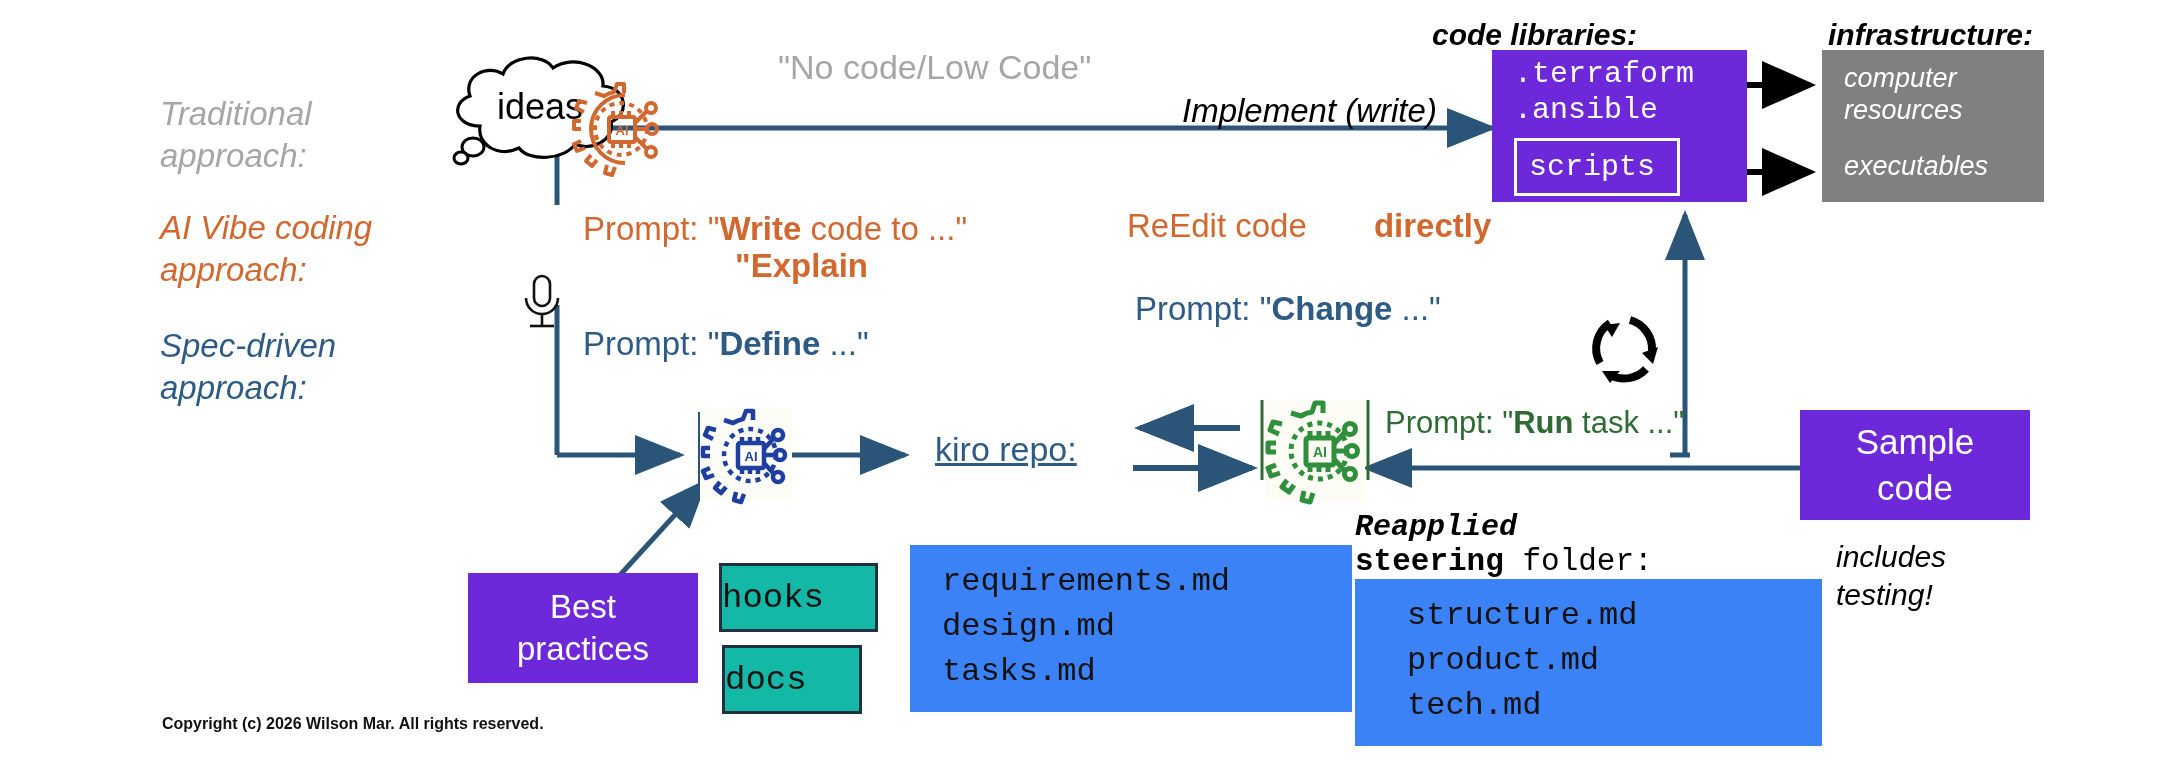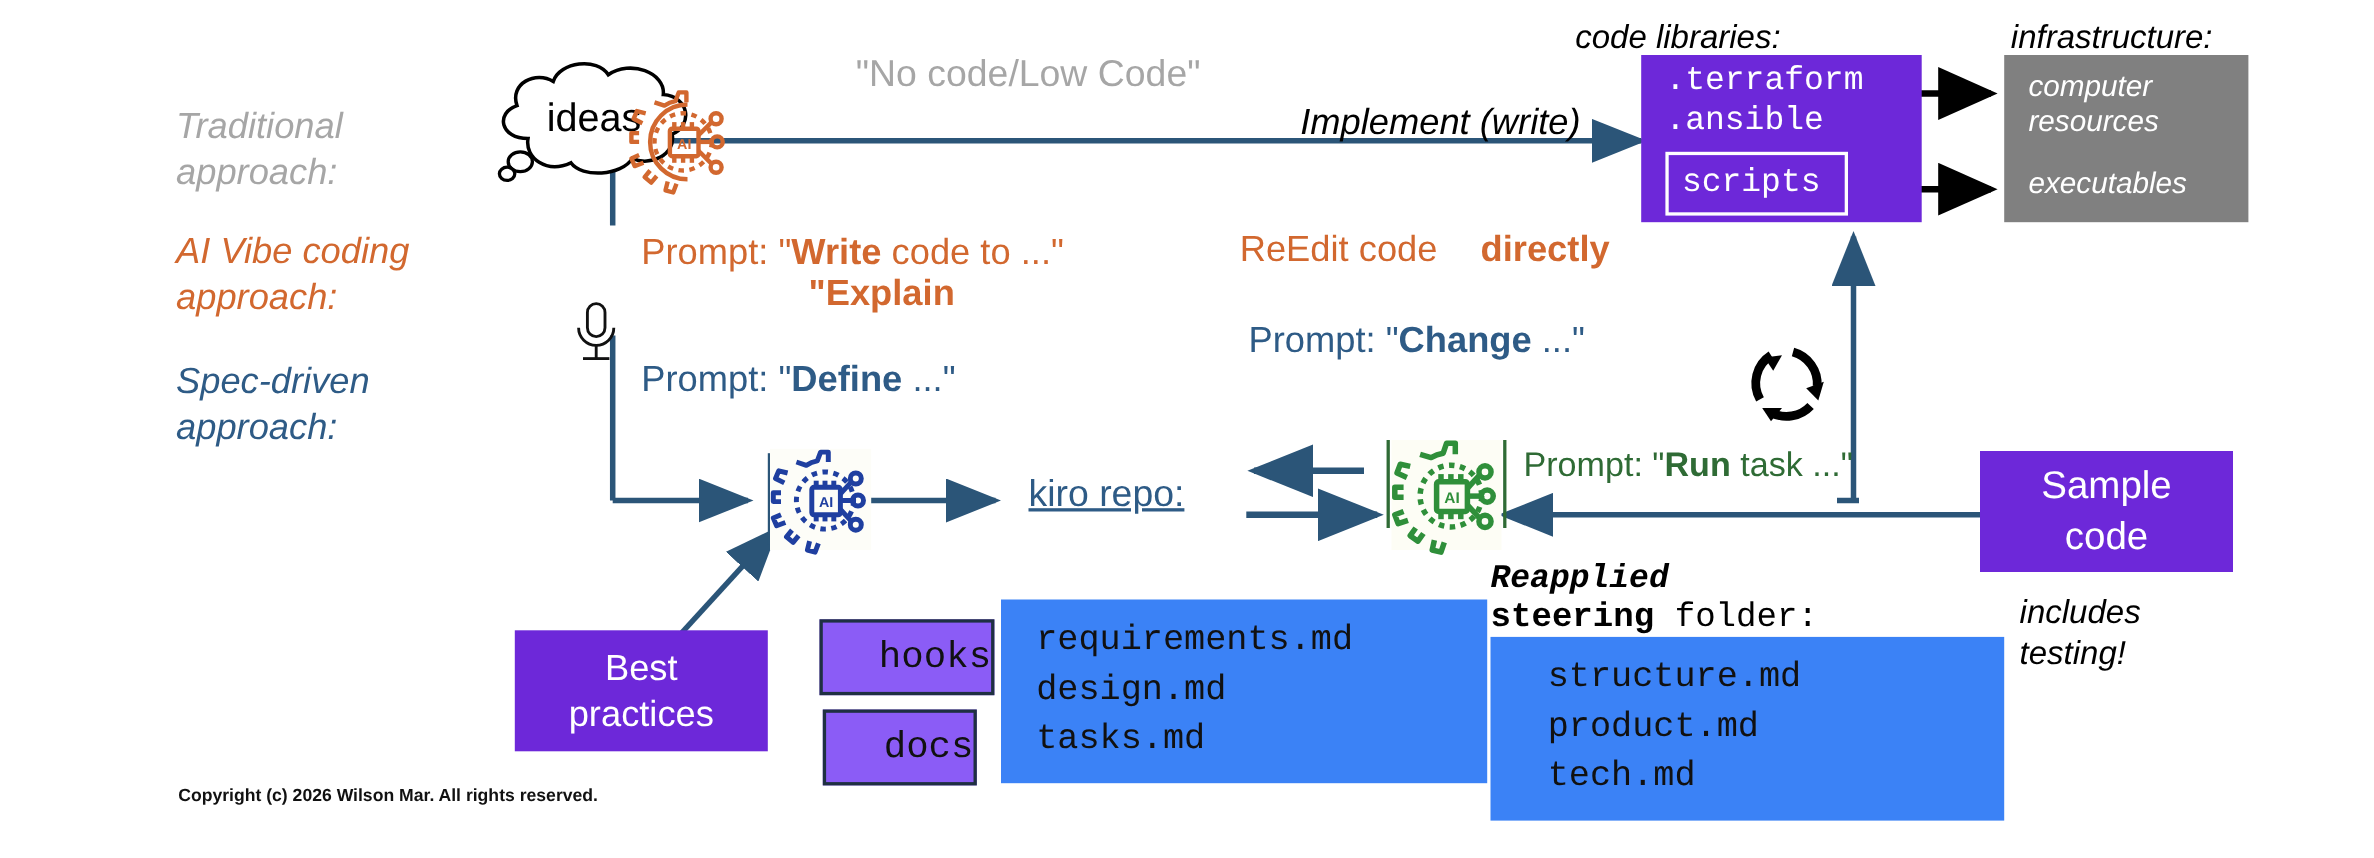--- a/index.html
+++ b/index.html
@@ -17,32 +17,32 @@
   .spec{color:#2e5b86;}
 
   .cloudword{font-size:36px;color:#000;text-align:right;}
   .nocode{font-size:34px;color:#a6a6a6;}
   .implement{font-size:33px;font-style:italic;color:#000;}
 
   .p-orange{font-size:33px;color:#d2682f;line-height:37px;}
   .p-blue{font-size:33px;color:#2e5b86;line-height:37px;}
   .p-green{font-size:31px;color:#2f6b35;line-height:36px;}
 
-  .hdr-ital{font-size:30px;font-style:italic;font-weight:normal;color:#000;}
+  .hdr-ital{font-size:30px;font-style:italic;font-weight:bold;color:#000;}
 
   
   .navybox{background:#6d28d9;}
   .graybox{background:#808080;}
   .codebox-text{color:#fff;font-size:30px;}
   .scripts{border:3px solid #fff;display:flex;align-items:center;
            justify-content:flex-start;}
   .infra-text{color:#fff;font-size:27px;font-style:italic;line-height:32px;}
 
-  .whitebox{border:3px solid #1f3042;background:#8b5cf6;display:flex;
-            align-items:center;justify-content:flex-end;margin-left:26px;}
+  .whitebox{border:3px solid #1f3042;background:#14b8a6;display:flex;
+            align-items:center;justify-content:flex-start;}
   .whitebox span{font-size:34px;color:#111;}
 
   .folderhdr{font-size:31px;color:#000;}
   .folderbody{background:#3b82f6;}
   .folderbody div{font-size:32px;color:#111;line-height:45px;}
 
   .samplecode{color:#fff;font-size:35px;text-align:center;line-height:46px;}
   .includes{font-size:30px;font-style:italic;color:#000;line-height:38px;}
 
   .kiro{font-size:34px;color:#2e5b86;text-decoration:underline;}
@@ -174,21 +174,21 @@
   </div>
   <div class="b" style="margin-left:152px;">"Explain</div>
 </div>
 
 <div class="abs p-blue" style="left:583px;top:325px;width:450px;">
   <span>Prompt: "</span><span class="b">Define</span><span> ..."</span>
 </div>
 
 <div class="abs p-orange" style="left:1127px;top:207px;width:560px;white-space:nowrap;">
   <span>Re</span><span>Edit code</span>
-  <span class="b" style="margin-left:30px;">directly</span>
+  <span class="b" style="margin-left:58px;">directly</span>
 </div>
 
 <div class="abs p-blue" style="left:1135px;top:290px;width:520px;white-space:nowrap;">
   <div>
     <span>Prompt: "</span><span class="b">Change</span><span> ..."</span>
   </div>
 </div>
 
 <div class="abs" style="left:1580px;top:303px;width:90px;height:90px;">
   <svg viewBox="0 0 90 90" style="width:90px;height:90px;">

